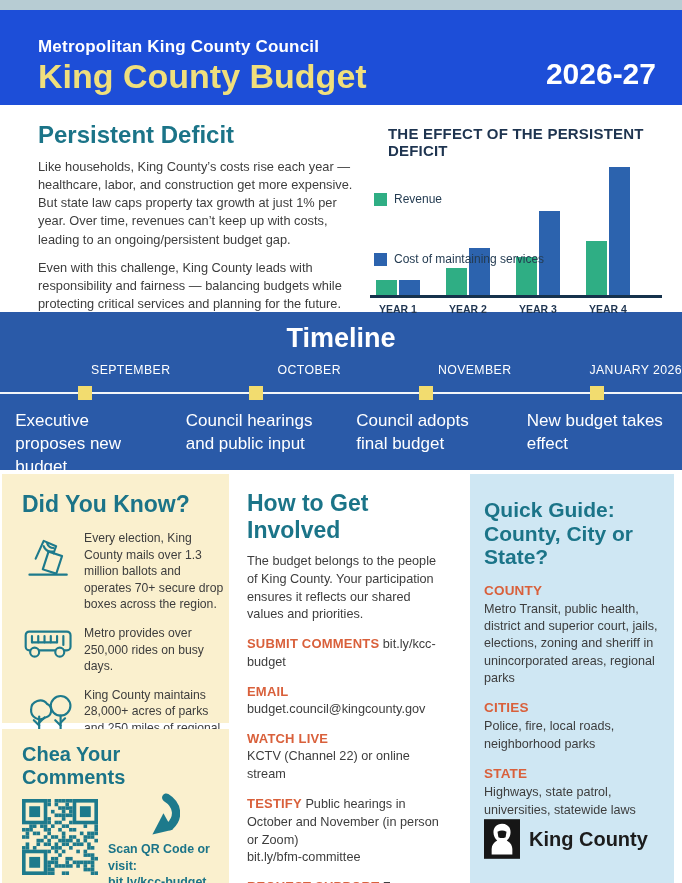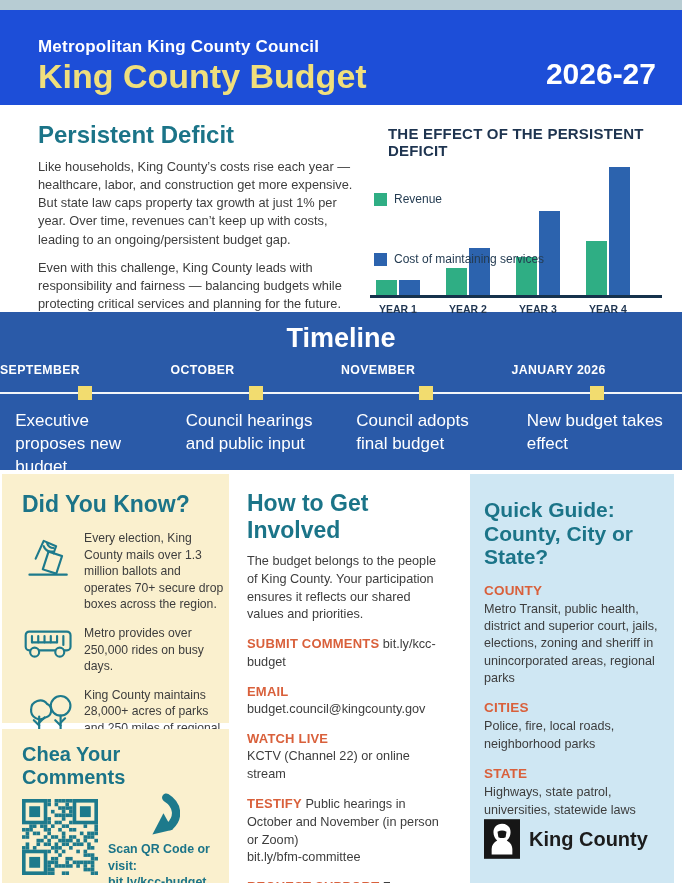--- a/index.html
+++ b/index.html
@@ -28,21 +28,21 @@
   .chart-plot { height:133px; margin-top:6px; display:flex; align-items:flex-end; gap:26px; padding-left:6px; border-bottom:3px solid #16324c; }
   .bar-group { display:flex; align-items:flex-end; gap:2px; }
   .bar { width:21px; }
   .chart-xlabels { display:flex; gap:26px; padding-left:6px; margin-top:5px; }
   .xlab { width:44px; text-align:center; white-space:nowrap; color:#1e3450; font-size:10.5px; font-weight:700; }
 
   
   .timeline { height:158px; background:#2a5aa8; color:#fff; padding-top:11px; }
   .tl-title { text-align:center; font-size:27px; font-weight:700; }
   .tl-months { display:flex; margin-top:9px; }
-  .tl-months .tl-cell { flex:1; text-align:left; font-size:12.3px; font-weight:700; letter-spacing:.4px; }
+  .tl-months .tl-cell { flex:1; text-align:right; font-size:12.3px; font-weight:400; letter-spacing:.4px; }
   .tl-linerow { position:relative; height:14px; margin:9px 0 10px; display:flex; }
   .tl-linerow::before { content:""; position:absolute; left:0; right:0; top:6px; height:2px; background:#f2f5f8; }
   .tl-sq-cell { flex:1; display:flex; justify-content:center; }
   .tl-square { width:14px; height:14px; background:#f2dc6f; position:relative; z-index:1; }
   .tl-descs { display:flex; }
   .tl-descs .tl-cell { flex:1; text-align:left; font-size:17px; line-height:1.35; }
   .tl-desc-inner { max-width:140px; margin:0 auto; }
 
   
   .columns { height:413px; display:flex; background:#fff; }

